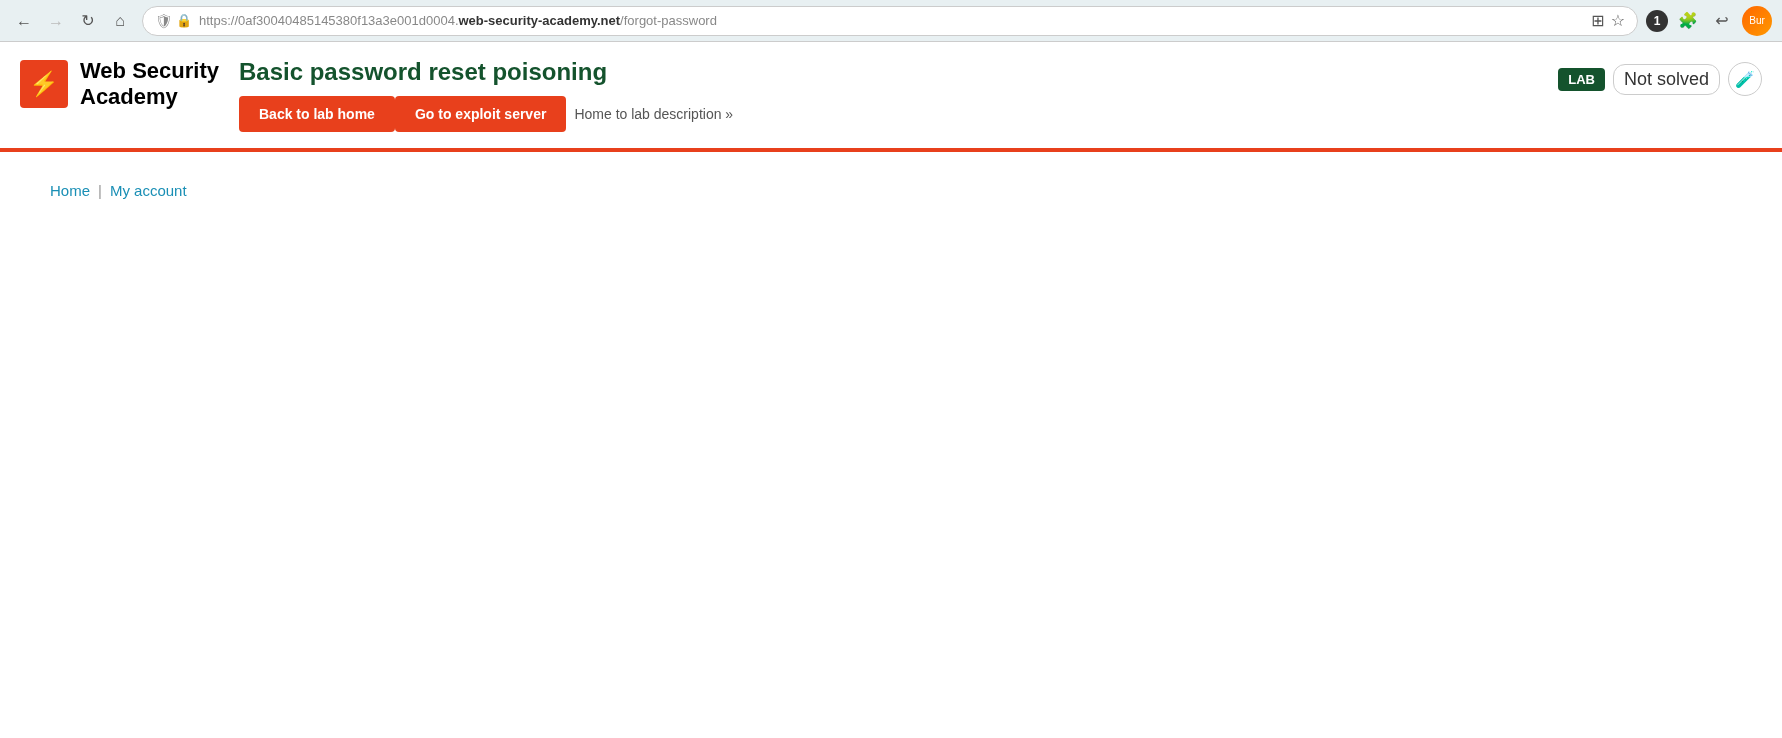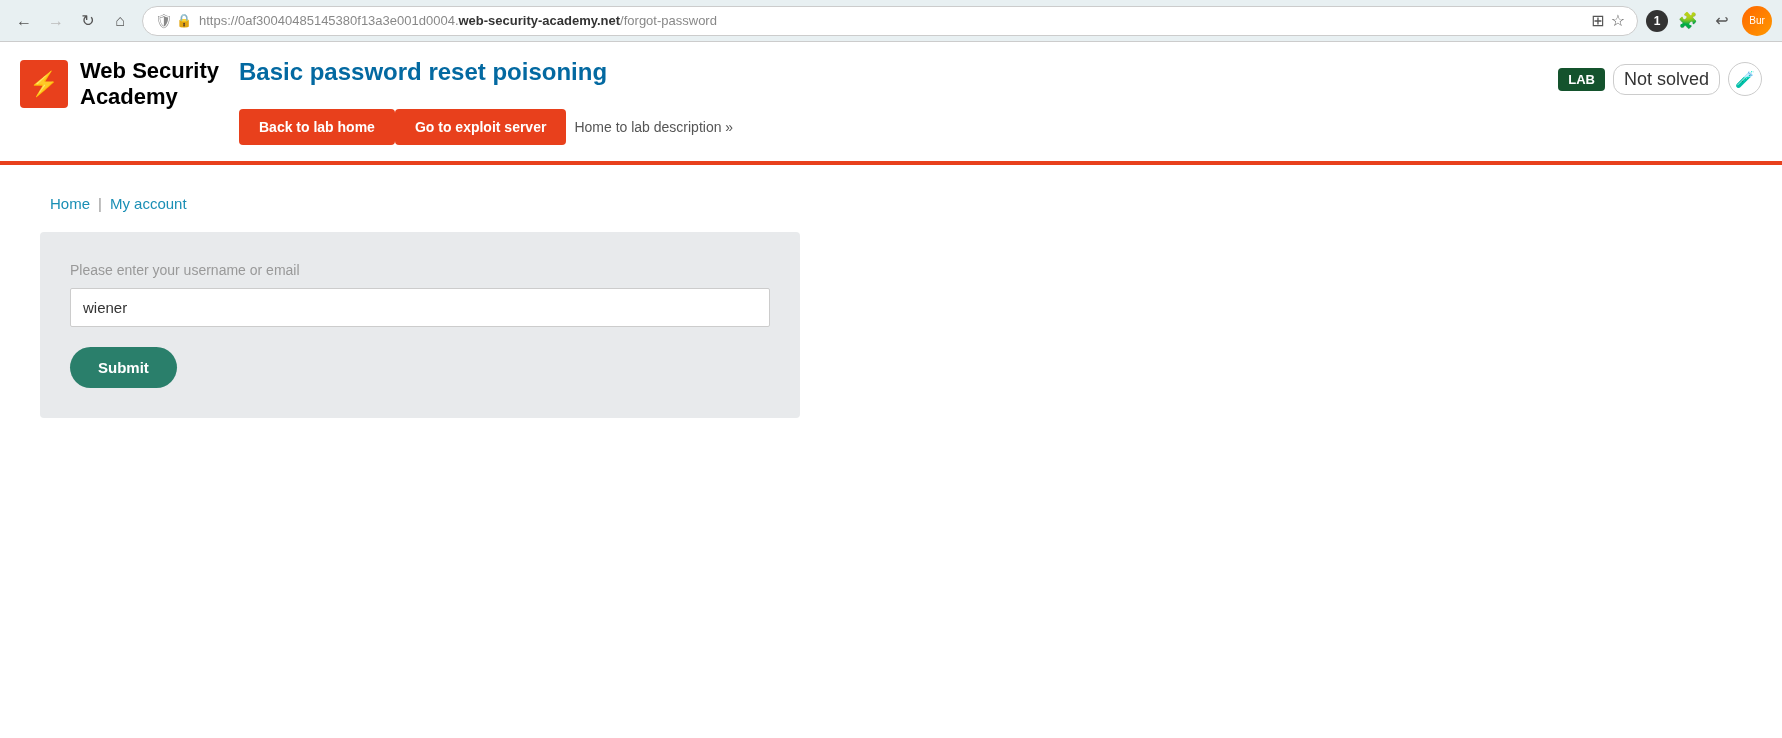--- a/index.html
+++ b/index.html
@@ -136,22 +136,22 @@
       font-size: 24px;
       font-weight: bold;
     }
     .lab-title-area {
       flex: 1;
       padding-left: 20px;
     }
     .lab-title {
       font-size: 24px;
       font-weight: bold;
-      color: #0369a1;
-      margin-bottom: 23px;
+      color: #14532d;
+      margin-bottom: 10px;
     }
     .lab-buttons {
       display: flex;
       gap: 0;
       align-items: center;
     }
     .btn-orange {
       background: #e8401c;
       color: white;
       border: none;
@@ -326,19 +326,13 @@
 <div class="orange-divider"></div>
 
 <div class="page-content">
 
   <div class="nav-links">
     <a class="nav-link">Home</a>
     <span class="nav-separator">|</span>
     <a class="nav-link">My account</a>
   </div>
 
-  <div class="form-container">
-    <label class="form-label">Please enter your username or email</label>
-    <input class="form-input" type="text" value="wiener" style="">
-    <br>
-    <button class="btn-submit">Submit</button>
-  </div>
 </div>
 
 </body></html>

